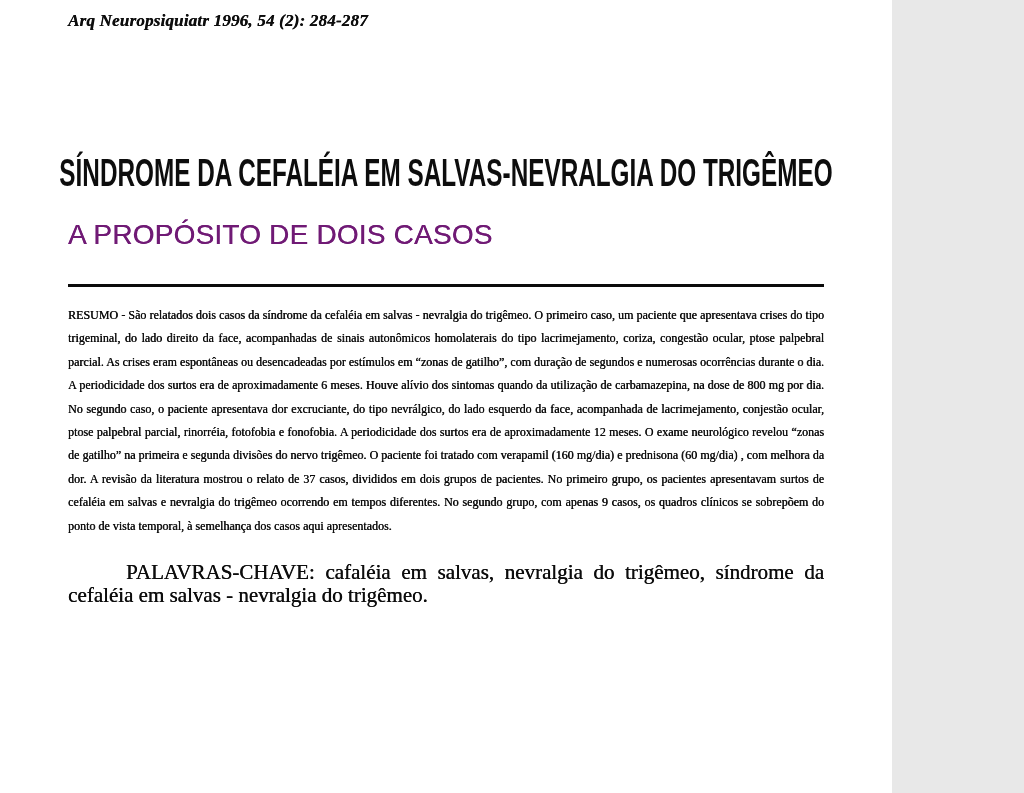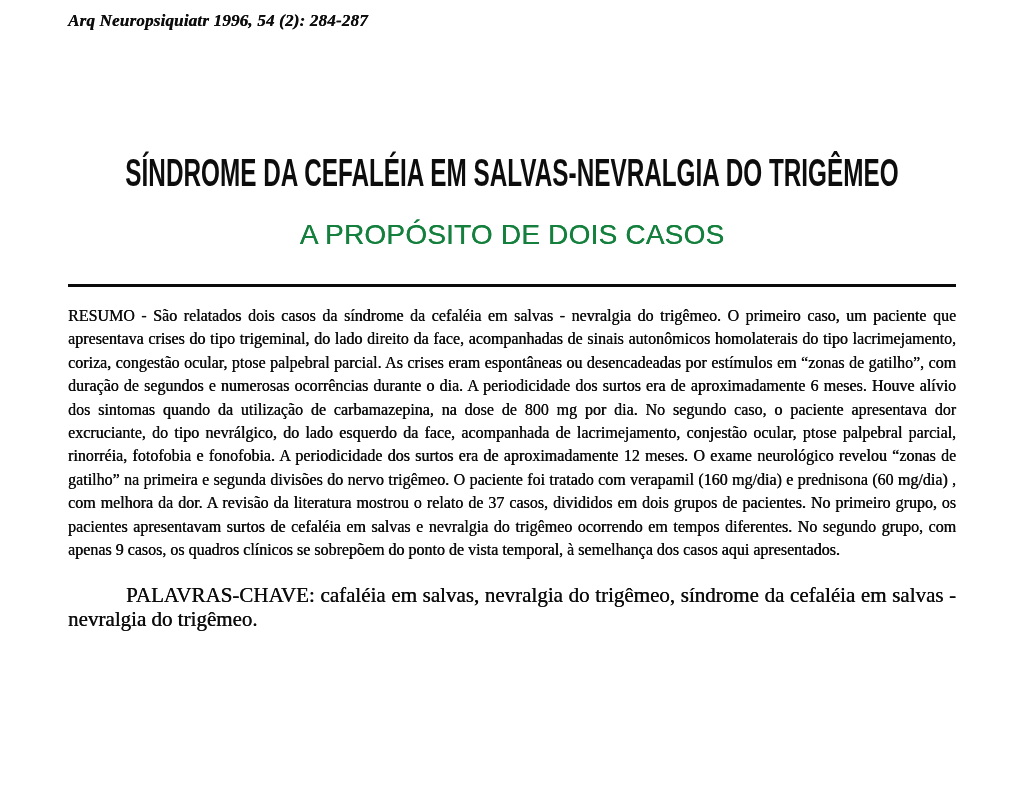--- a/index.html
+++ b/index.html
@@ -2,21 +2,21 @@
 <html><head>
 <meta charset="utf-8">
 <style>
   html, body {
     margin: 0;
     padding: 0;
     background: #e8e8e8;
   }
   .page {
     position: relative;
-    width: 1024px;
+    width: 892px;
     height: 793px;
     background: #ffffff;
     box-sizing: border-box;
     padding: 10px 68px 0 68px;
     overflow: hidden;
     color: #0d0d0d;
     font-family: "Liberation Serif", serif;
   }
   .journal-citation {
     font-family: "Liberation Serif", serif;
@@ -40,27 +40,26 @@
     white-space: nowrap;
     font-family: "Liberation Sans", sans-serif;
     font-weight: 700;
     font-size: 38px;
     line-height: 46px;
     letter-spacing: 0px;
     margin: 0;
   }
   .article-subtitle {
     margin: 22px 0 0 0;
-    text-align: center;
     font-family: "Liberation Sans", sans-serif;
     font-weight: 400;
     font-size: 28px;
     line-height: 34px;
     letter-spacing: 0.2px;
-    color: #15803d;
+    color: #701a75;
     text-shadow: 0.3px 0 0 currentColor;
   }
   .authors-row { margin-top: 24px; }
   .authors-line {
     display: inline-block;
     position: relative;
     left: 50%;
     transform: translateX(-50%) scaleX(0.82);
     transform-origin: center;
     white-space: nowrap;
@@ -72,21 +71,21 @@
   }
   .divider-rule {
     border: none;
     border-top: 3px solid #0b0b0b;
     margin: 32px 0 0 0;
     width: 100%;
   }
   .abstract-paragraph {
     margin: 17px 0 16px 0;
     font-family: "Liberation Serif", serif;
-    font-size: 16px;
+    font-size: 12px;
     line-height: 23.4px;
     text-align: justify;
     text-shadow: 0.35px 0 0 currentColor;
   }
   .keywords-paragraph {
     margin: 23px 0 0 0;
     font-family: "Liberation Serif", serif;
     font-size: 21px;
     line-height: 23.4px;
     text-align: justify;

